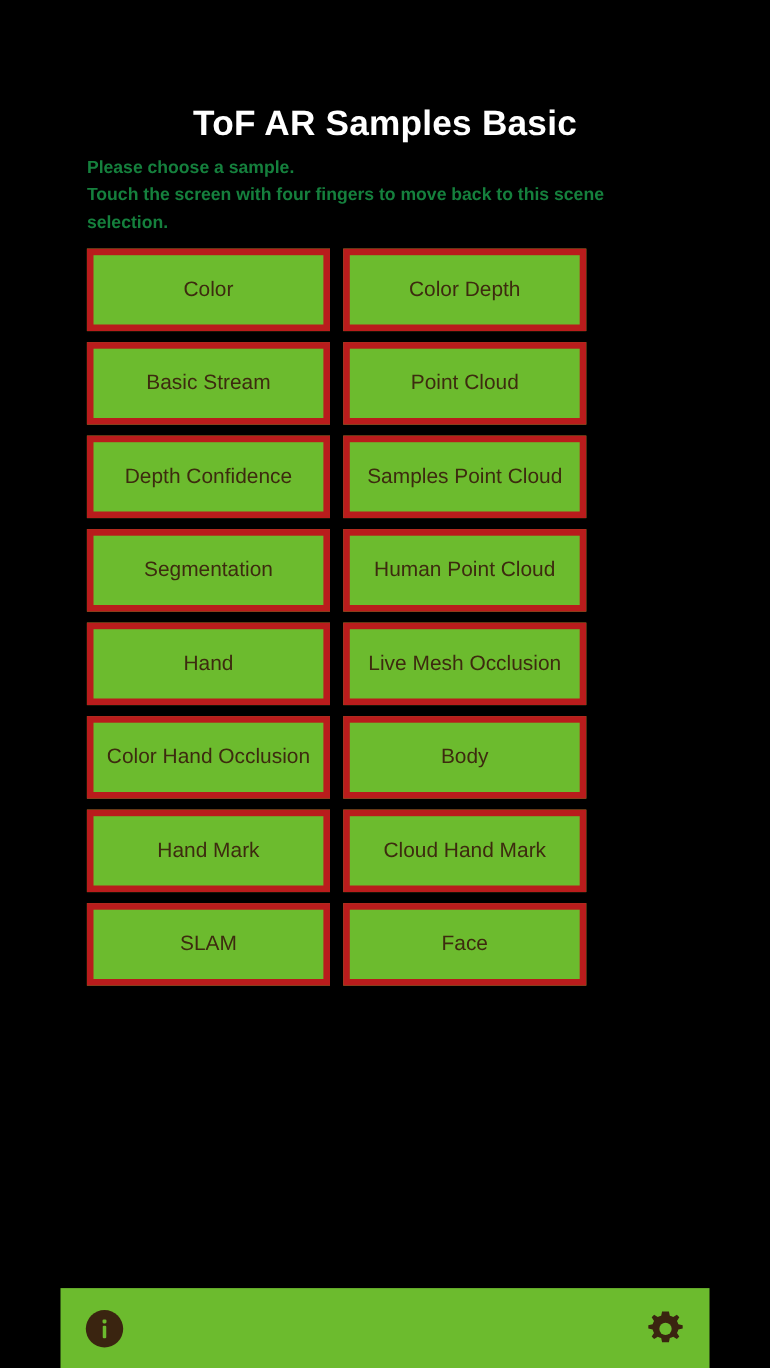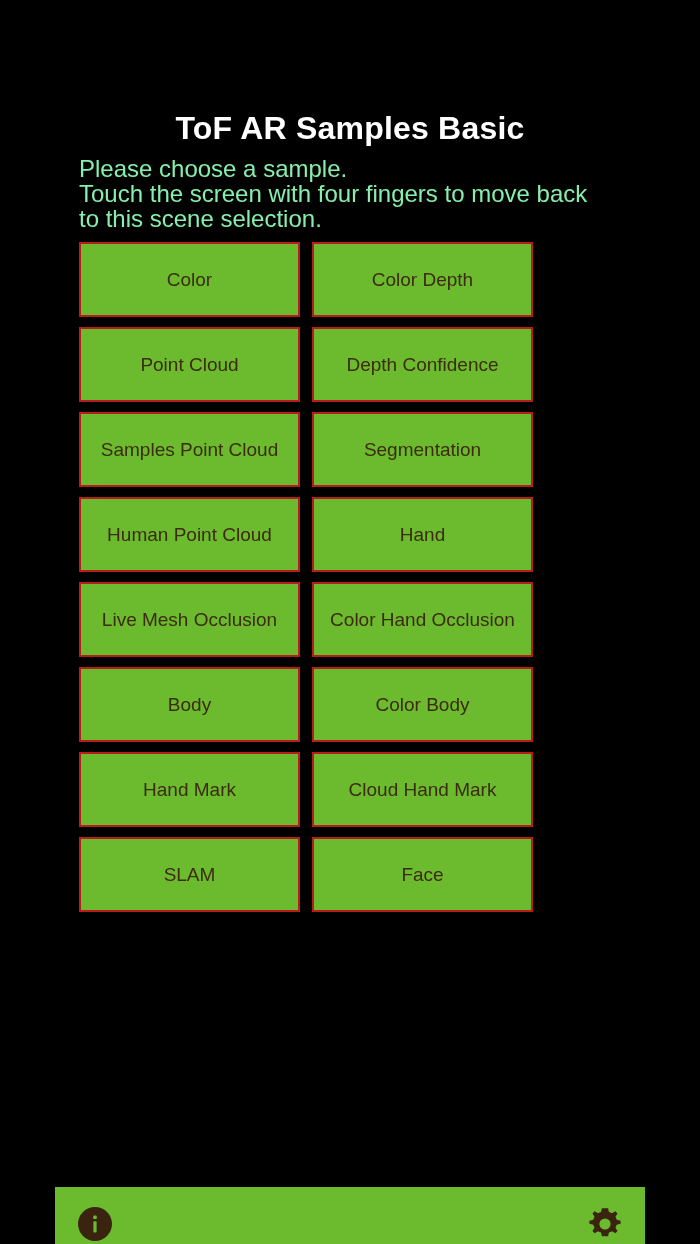--- a/index.html
+++ b/index.html
@@ -17,21 +17,20 @@
     position: relative;
   }
 
   #app {
     position: absolute;
     left: 0;
     top: 0;
     width: 700px;
     height: 1204px;
     background: #000000;
-    margin-top: 16px;
   }
 
   
   .page-title {
     position: absolute;
     left: 0;
     top: 93px;
     width: 700px;
     text-align: center;
     color: #ffffff;
@@ -41,24 +40,24 @@
     line-height: 38px;
     white-space: nowrap;
   }
 
   
   .instructions {
     position: absolute;
     left: 79px;
     top: 140px;
     width: 540px;
-    color: #86efac;
-    font-size: 24px;
+    color: #15803d;
+    font-size: 16px;
     line-height: 25px;
-    font-weight: normal;
+    font-weight: bold;
   }
   .instructions .line {
     display: block;
     white-space: nowrap;
   }
   .instructions .wrapline {
     display: block;
     white-space: normal;
     max-width: 530px;
   }
@@ -71,21 +70,21 @@
     width: 456px;
     display: grid;
     grid-template-columns: 221px 221px;
     column-gap: 12px;
     row-gap: 10px;
   }
 
   .sample-button {
     height: 75px;
     background: #6cbb2e;
-    border: 2px solid #b91c1c;
+    border: 6px solid #b91c1c;
     color: #3d2b0f;
     font-size: 19px;
     font-weight: normal;
     display: flex;
     align-items: center;
     justify-content: center;
     text-align: center;
     cursor: pointer;
     user-select: none;
     line-height: 22px;
@@ -137,30 +136,30 @@
   <h1 class="page-title">ToF AR Samples Basic</h1>
 
   <div class="instructions">
     <span class="line">Please choose a sample.</span>
     <span class="wrapline">Touch the screen with four fingers to move back to this scene selection.</span>
   </div>
 
   <div class="sample-grid" id="sample-grid">
       <div class="sample-button">Color</div>
       <div class="sample-button">Color Depth</div>
+      <div class="sample-button">Basic Stream</div>
       <div class="sample-button">Point Cloud</div>
       <div class="sample-button">Depth Confidence</div>
       <div class="sample-button">Samples Point Cloud</div>
       <div class="sample-button">Segmentation</div>
       <div class="sample-button">Human Point Cloud</div>
       <div class="sample-button">Hand</div>
       <div class="sample-button">Live Mesh Occlusion</div>
       <div class="sample-button">Color Hand Occlusion</div>
       <div class="sample-button">Body</div>
-      <div class="sample-button">Color Body</div>
       <div class="sample-button">Hand Mark</div>
       <div class="sample-button">Cloud Hand Mark</div>
       <div class="sample-button">SLAM</div>
       <div class="sample-button">Face</div>
       <div class="grid-empty-cell"></div>
     </div>
 
   <div class="bottom-bar">
 
     <div class="icon-button">

